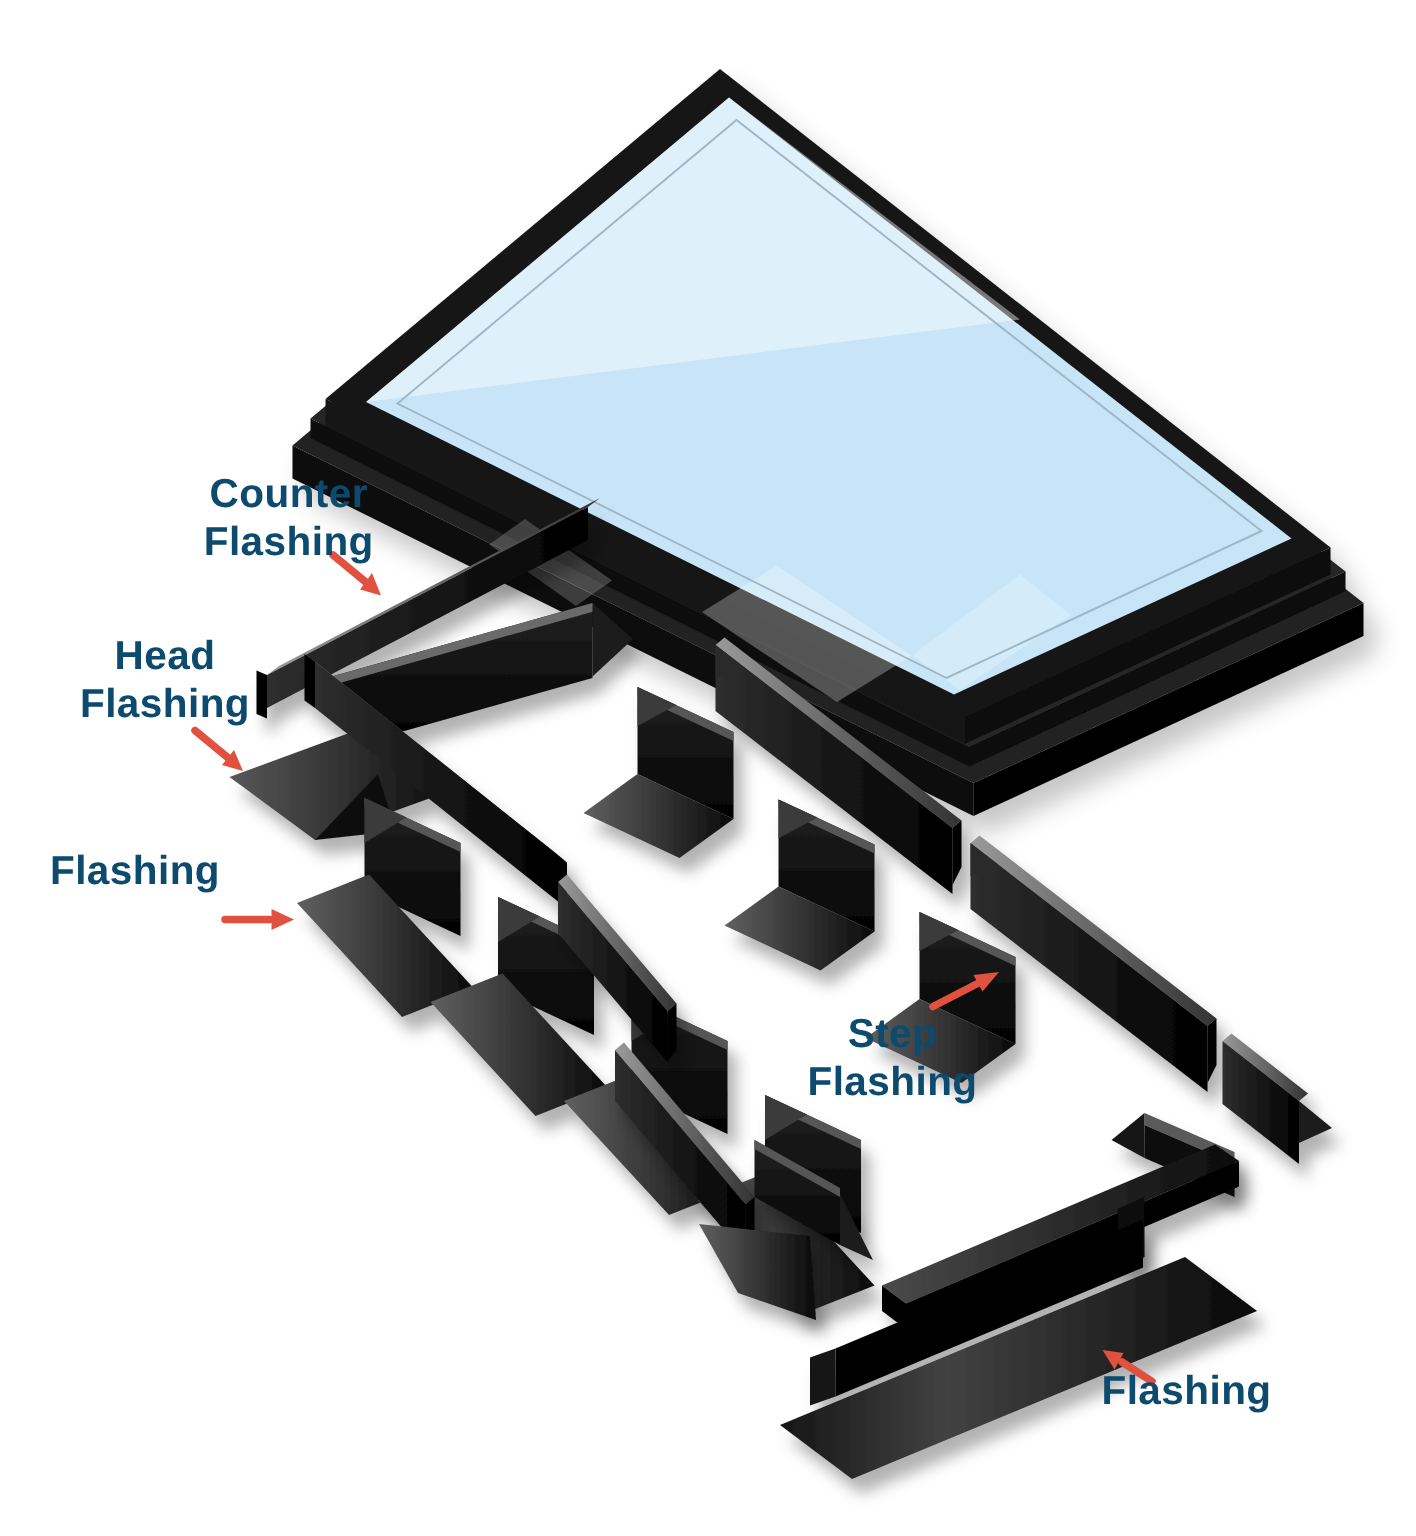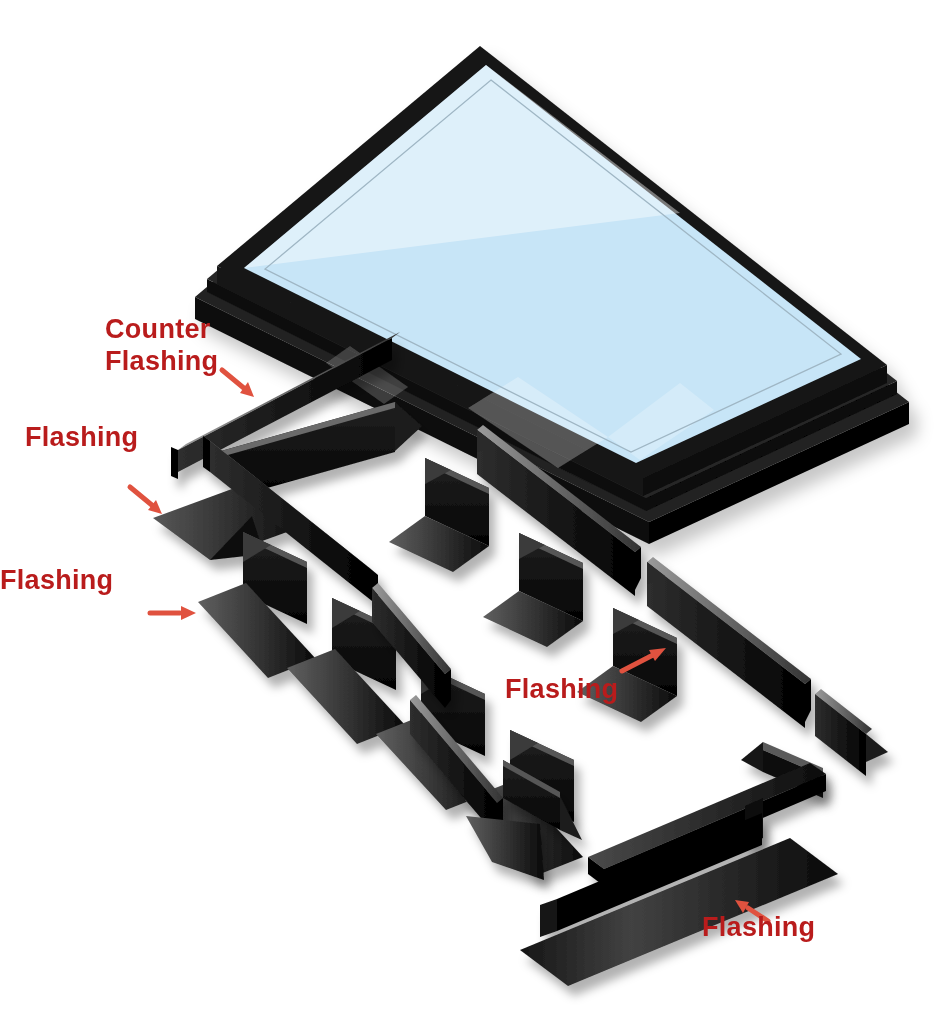--- a/index.html
+++ b/index.html
@@ -1,20 +1,20 @@
 <!DOCTYPE html>
 <html><head>
 <meta charset="utf-8">
 <style>
   html,body{margin:0;padding:0;background:#fff;}
   .stage{position:relative;width:944px;height:1024px;background:#fff;overflow:hidden;
          font-family:"Liberation Sans",sans-serif;}
   .scene{position:absolute;left:0;top:0;}
   .lbl{position:absolute;font-family:"Liberation Sans",sans-serif;font-weight:600;
-       font-size:27px;line-height:1.2;color:#b91c1c;letter-spacing:.3px;}
+       font-size:27px;line-height:1.2;color:#0c4a6e;text-align:center;letter-spacing:.3px;}
   .lbl span{display:block;}
   #lbl-counter{left:105px;top:313px;width:175px}
   #lbl-head{left:25px;top:421px;width:170px}
   #lbl-headstep{left:0px;top:564px;width:180px}
   #lbl-step{left:505px;top:673px;width:180px}
   #lbl-sill{left:702px;top:911px;width:178px}
   .arrow-line{stroke-width:5;stroke-linecap:round;fill:none;}
 </style>
 </head>
 <body>
@@ -187,24 +187,26 @@
     <line x1="768" y1="921" x2="748" y2="908" class="arrow-line" stroke="#e0523f"></line>
     <polygon points="735,900 749,902 743,913" fill="#e0523f"></polygon>
   </g>
 </svg>
 
 <div class="lbl" id="lbl-counter">
   <span>Counter</span>
   <span>Flashing</span>
 </div>
 <div class="lbl" id="lbl-head">
+  <span>Head</span>
   <span>Flashing</span>
 </div>
 <div class="lbl" id="lbl-headstep">
   <span>Flashing</span>
 </div>
 <div class="lbl" id="lbl-step">
+  <span>Step</span>
   <span>Flashing</span>
 </div>
 <div class="lbl" id="lbl-sill">
   <span>Flashing</span>
 </div>
 </div>
 
 </body></html>

